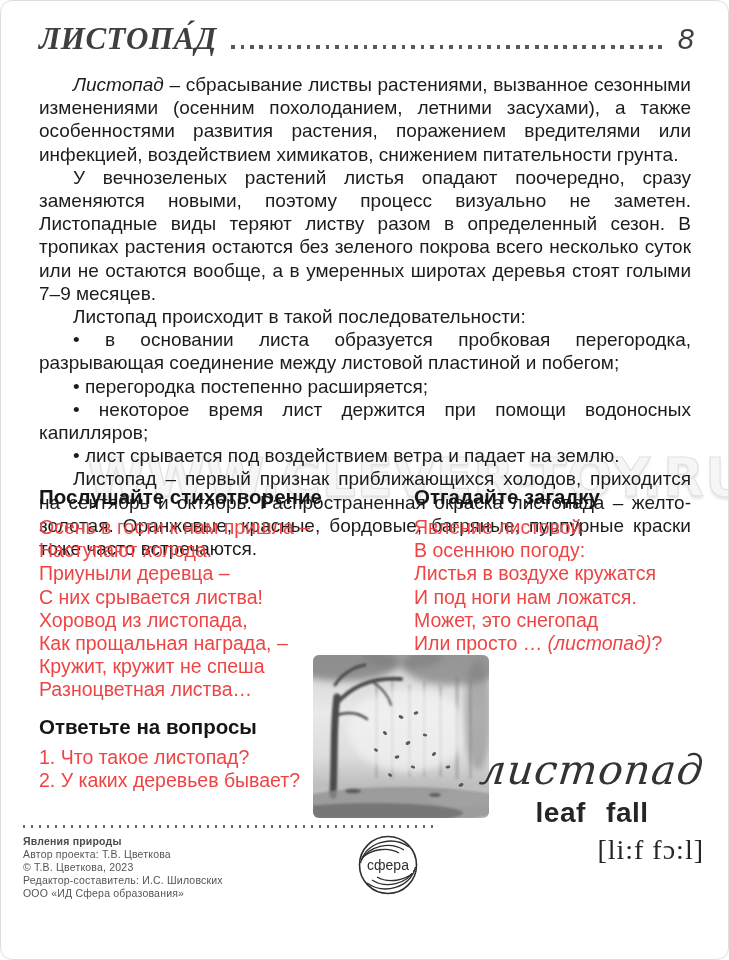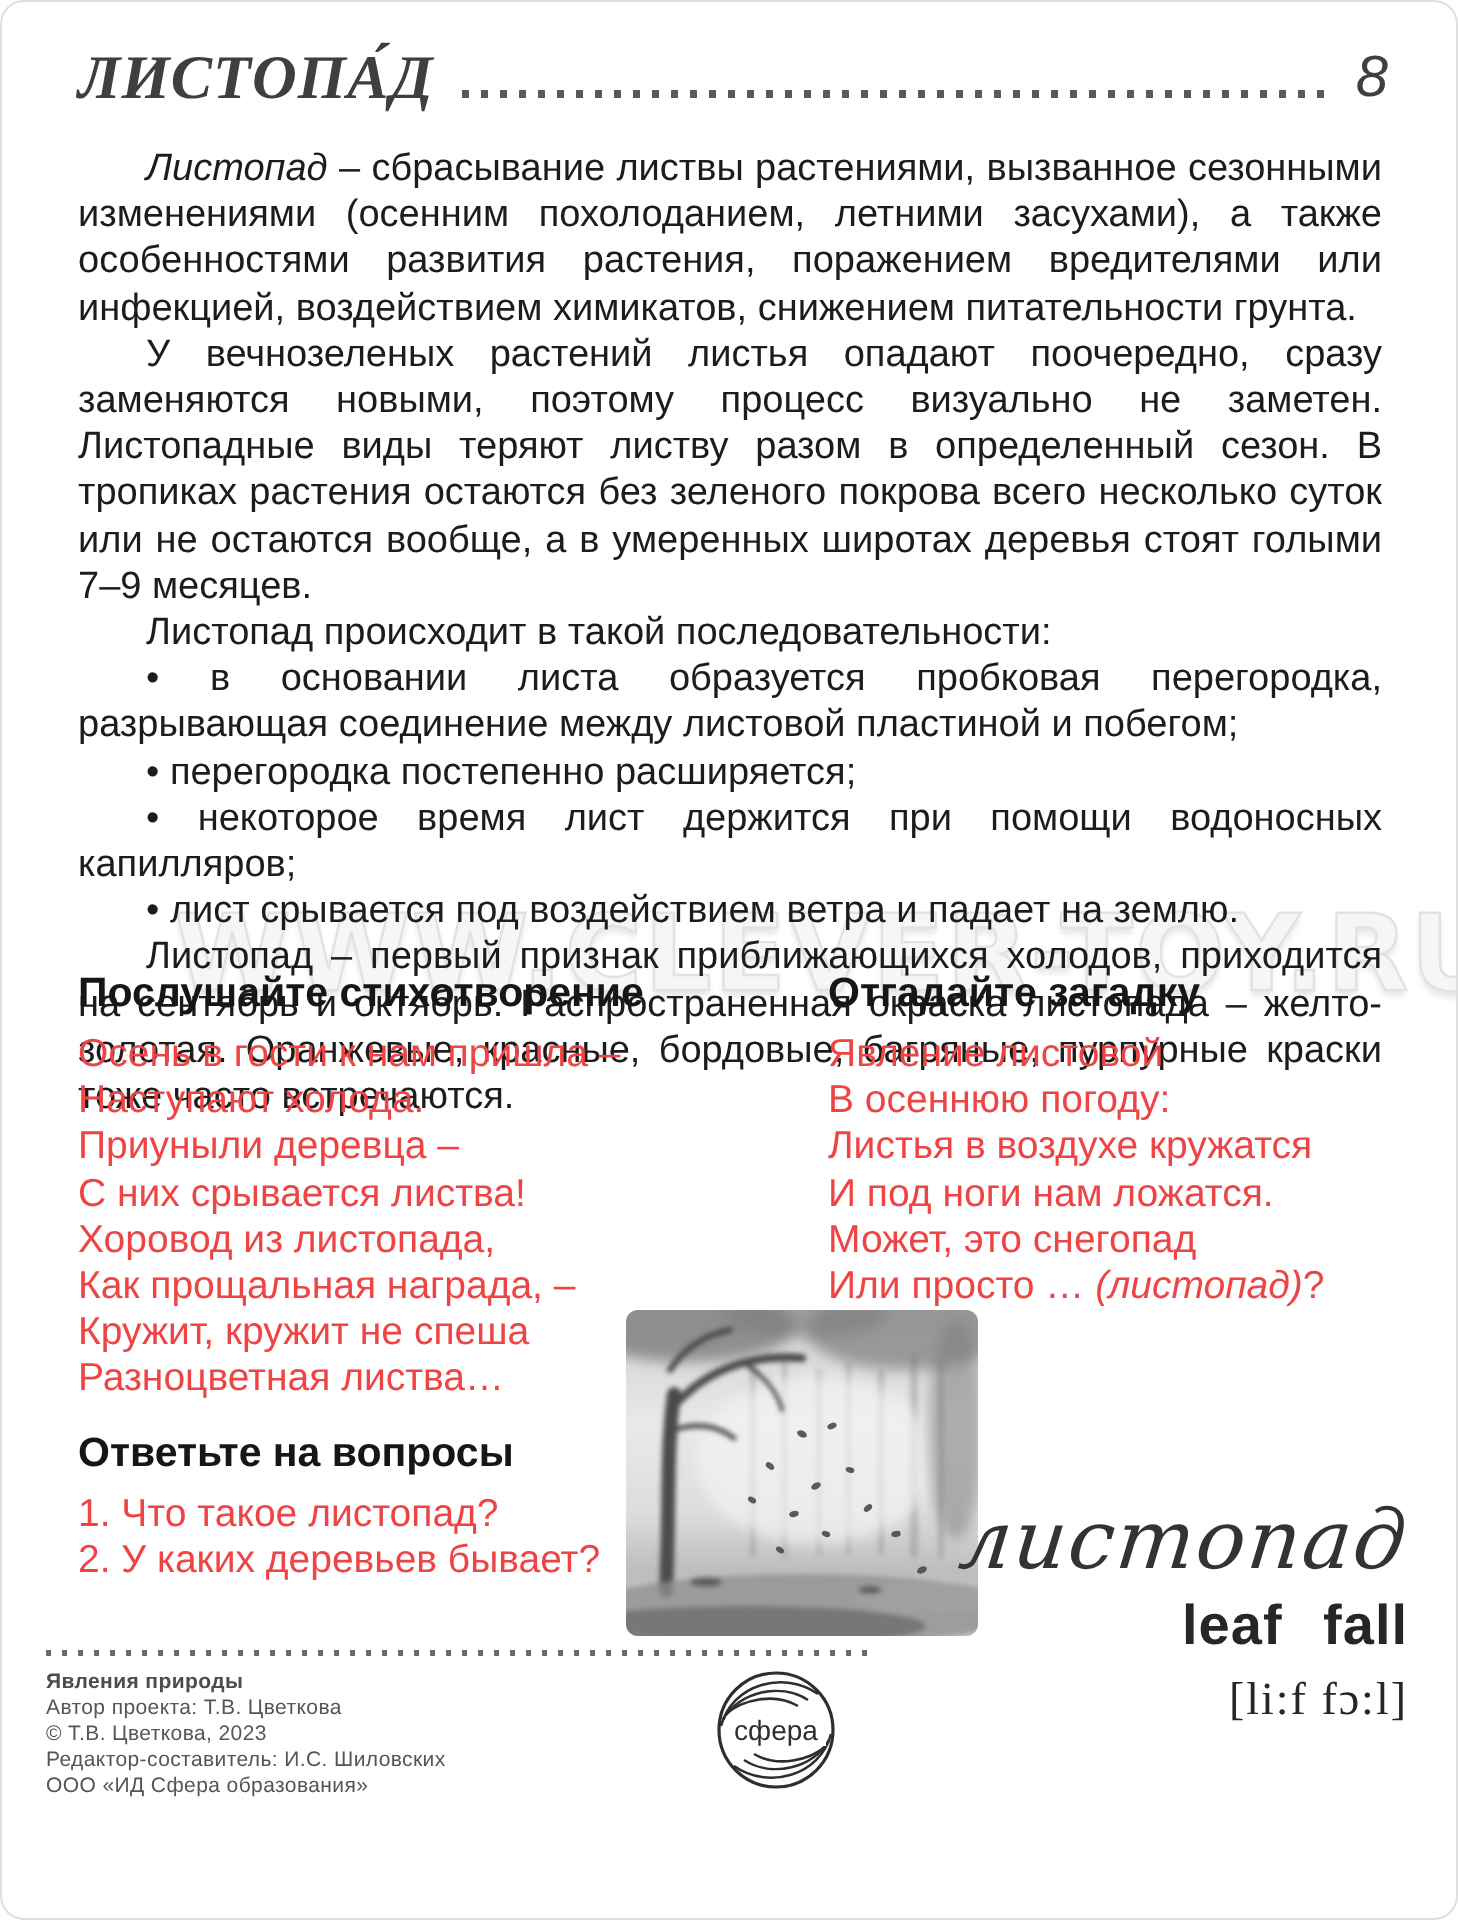--- a/index.html
+++ b/index.html
@@ -42,22 +42,22 @@
     position:absolute;left:312px;top:654px;width:176px;height:163px;z-index:2;
     border-radius:6px;overflow:hidden;box-shadow:inset 0 0 10px 7px #ffffff;
   }
   .photo svg{display:block;}
   
   .vocab{position:absolute;right:24px;top:744px;text-align:right;z-index:2;}
   .vocab .script{
     font-family:"DejaVu Serif",serif;font-style:italic;font-size:41px;line-height:50px;
     color:#333;transform:skewX(-6deg);letter-spacing:1px;
   }
-  .vocab .eng{font-size:28px;font-weight:bold;color:#262626;line-height:36px;word-spacing:12px;letter-spacing:.5px;}
-  .vocab .ipa{font-family:"Liberation Serif",serif;font-size:23px;color:#262626;line-height:38px;letter-spacing:1px;}
+  .vocab .eng{font-size:28px;font-weight:bold;color:#262626;line-height:36px;word-spacing:12px;letter-spacing:.5px;text-align:center;}
+  .vocab .ipa{font-family:"Liberation Serif",serif;font-size:28px;color:#262626;line-height:38px;letter-spacing:1px;}
   
   .footer{position:absolute;left:22px;top:824px;width:412px;z-index:2;}
   .f-dots{height:3px;background:repeating-linear-gradient(90deg,#6a6a6a 0 2.4px,transparent 2.4px 8px);margin-bottom:7px;}
   .f-series{font-size:10.5px;font-weight:bold;color:#4c4c4c;line-height:13px;letter-spacing:.2px;}
   .f-line{font-size:10.5px;color:#555;line-height:13px;letter-spacing:.2px;}
   .logo{position:absolute;left:356px;top:833px;width:62px;height:62px;z-index:3;}
 </style>
 </head>
 <body>
 

